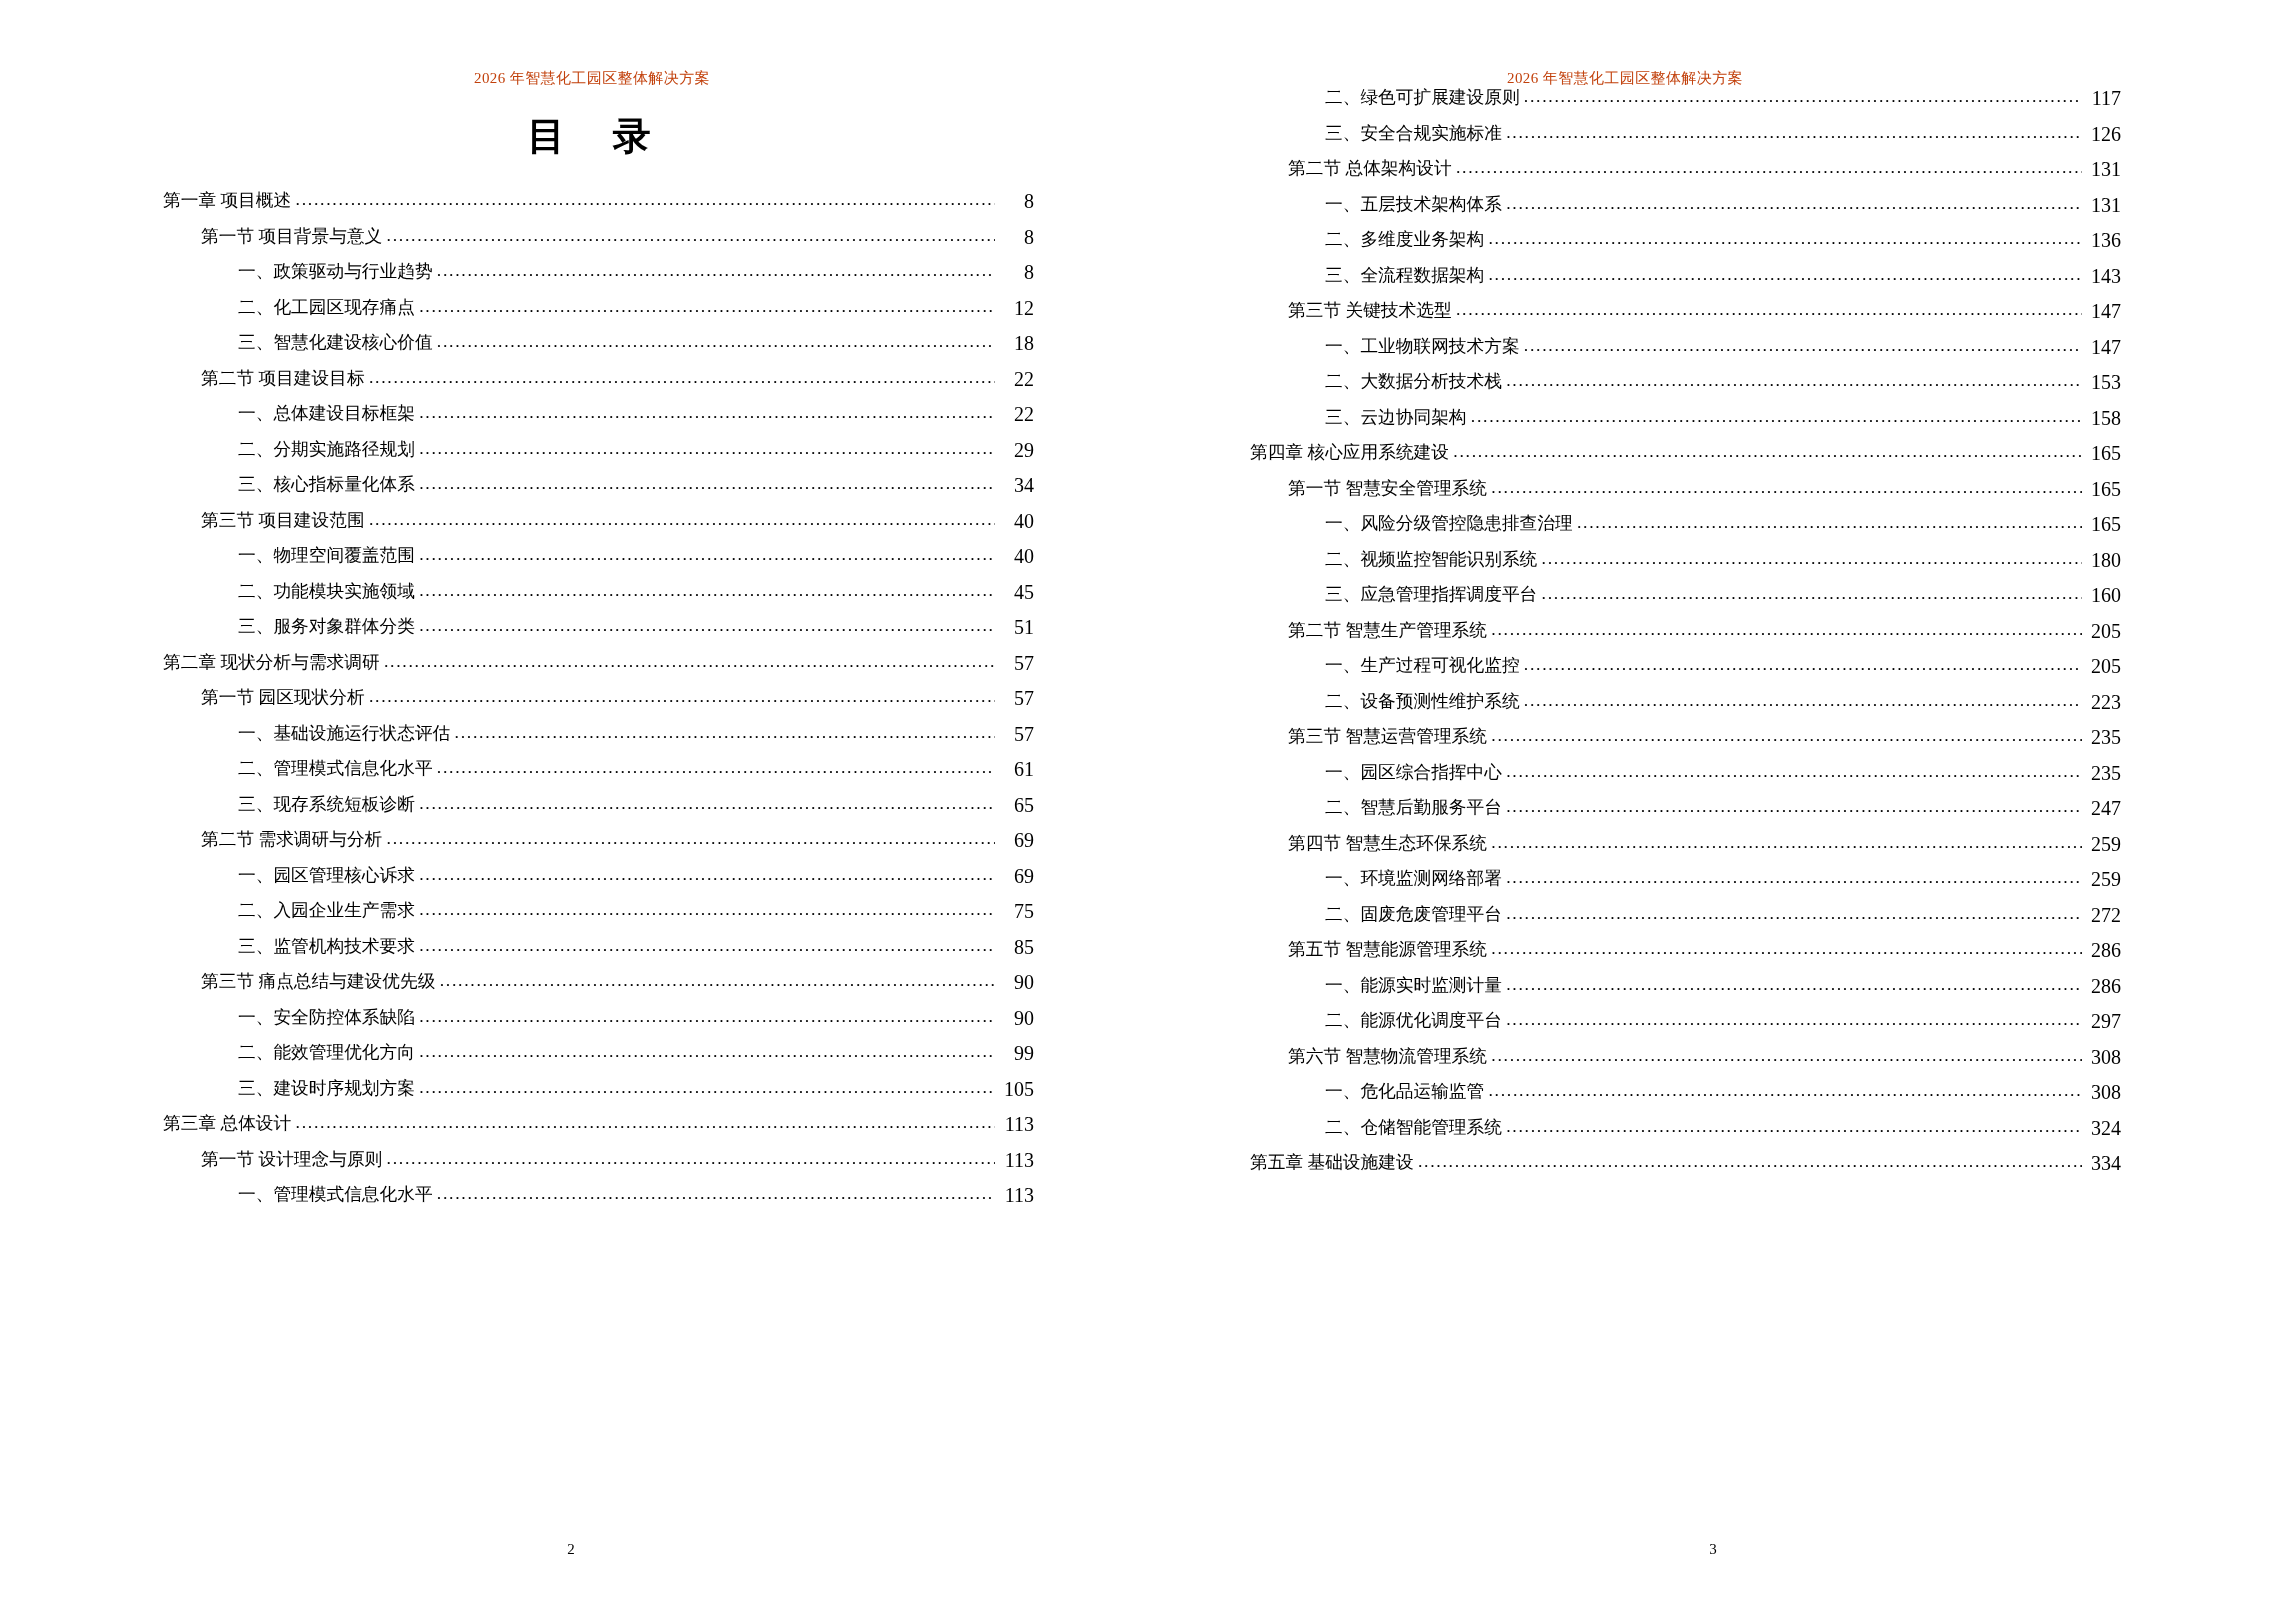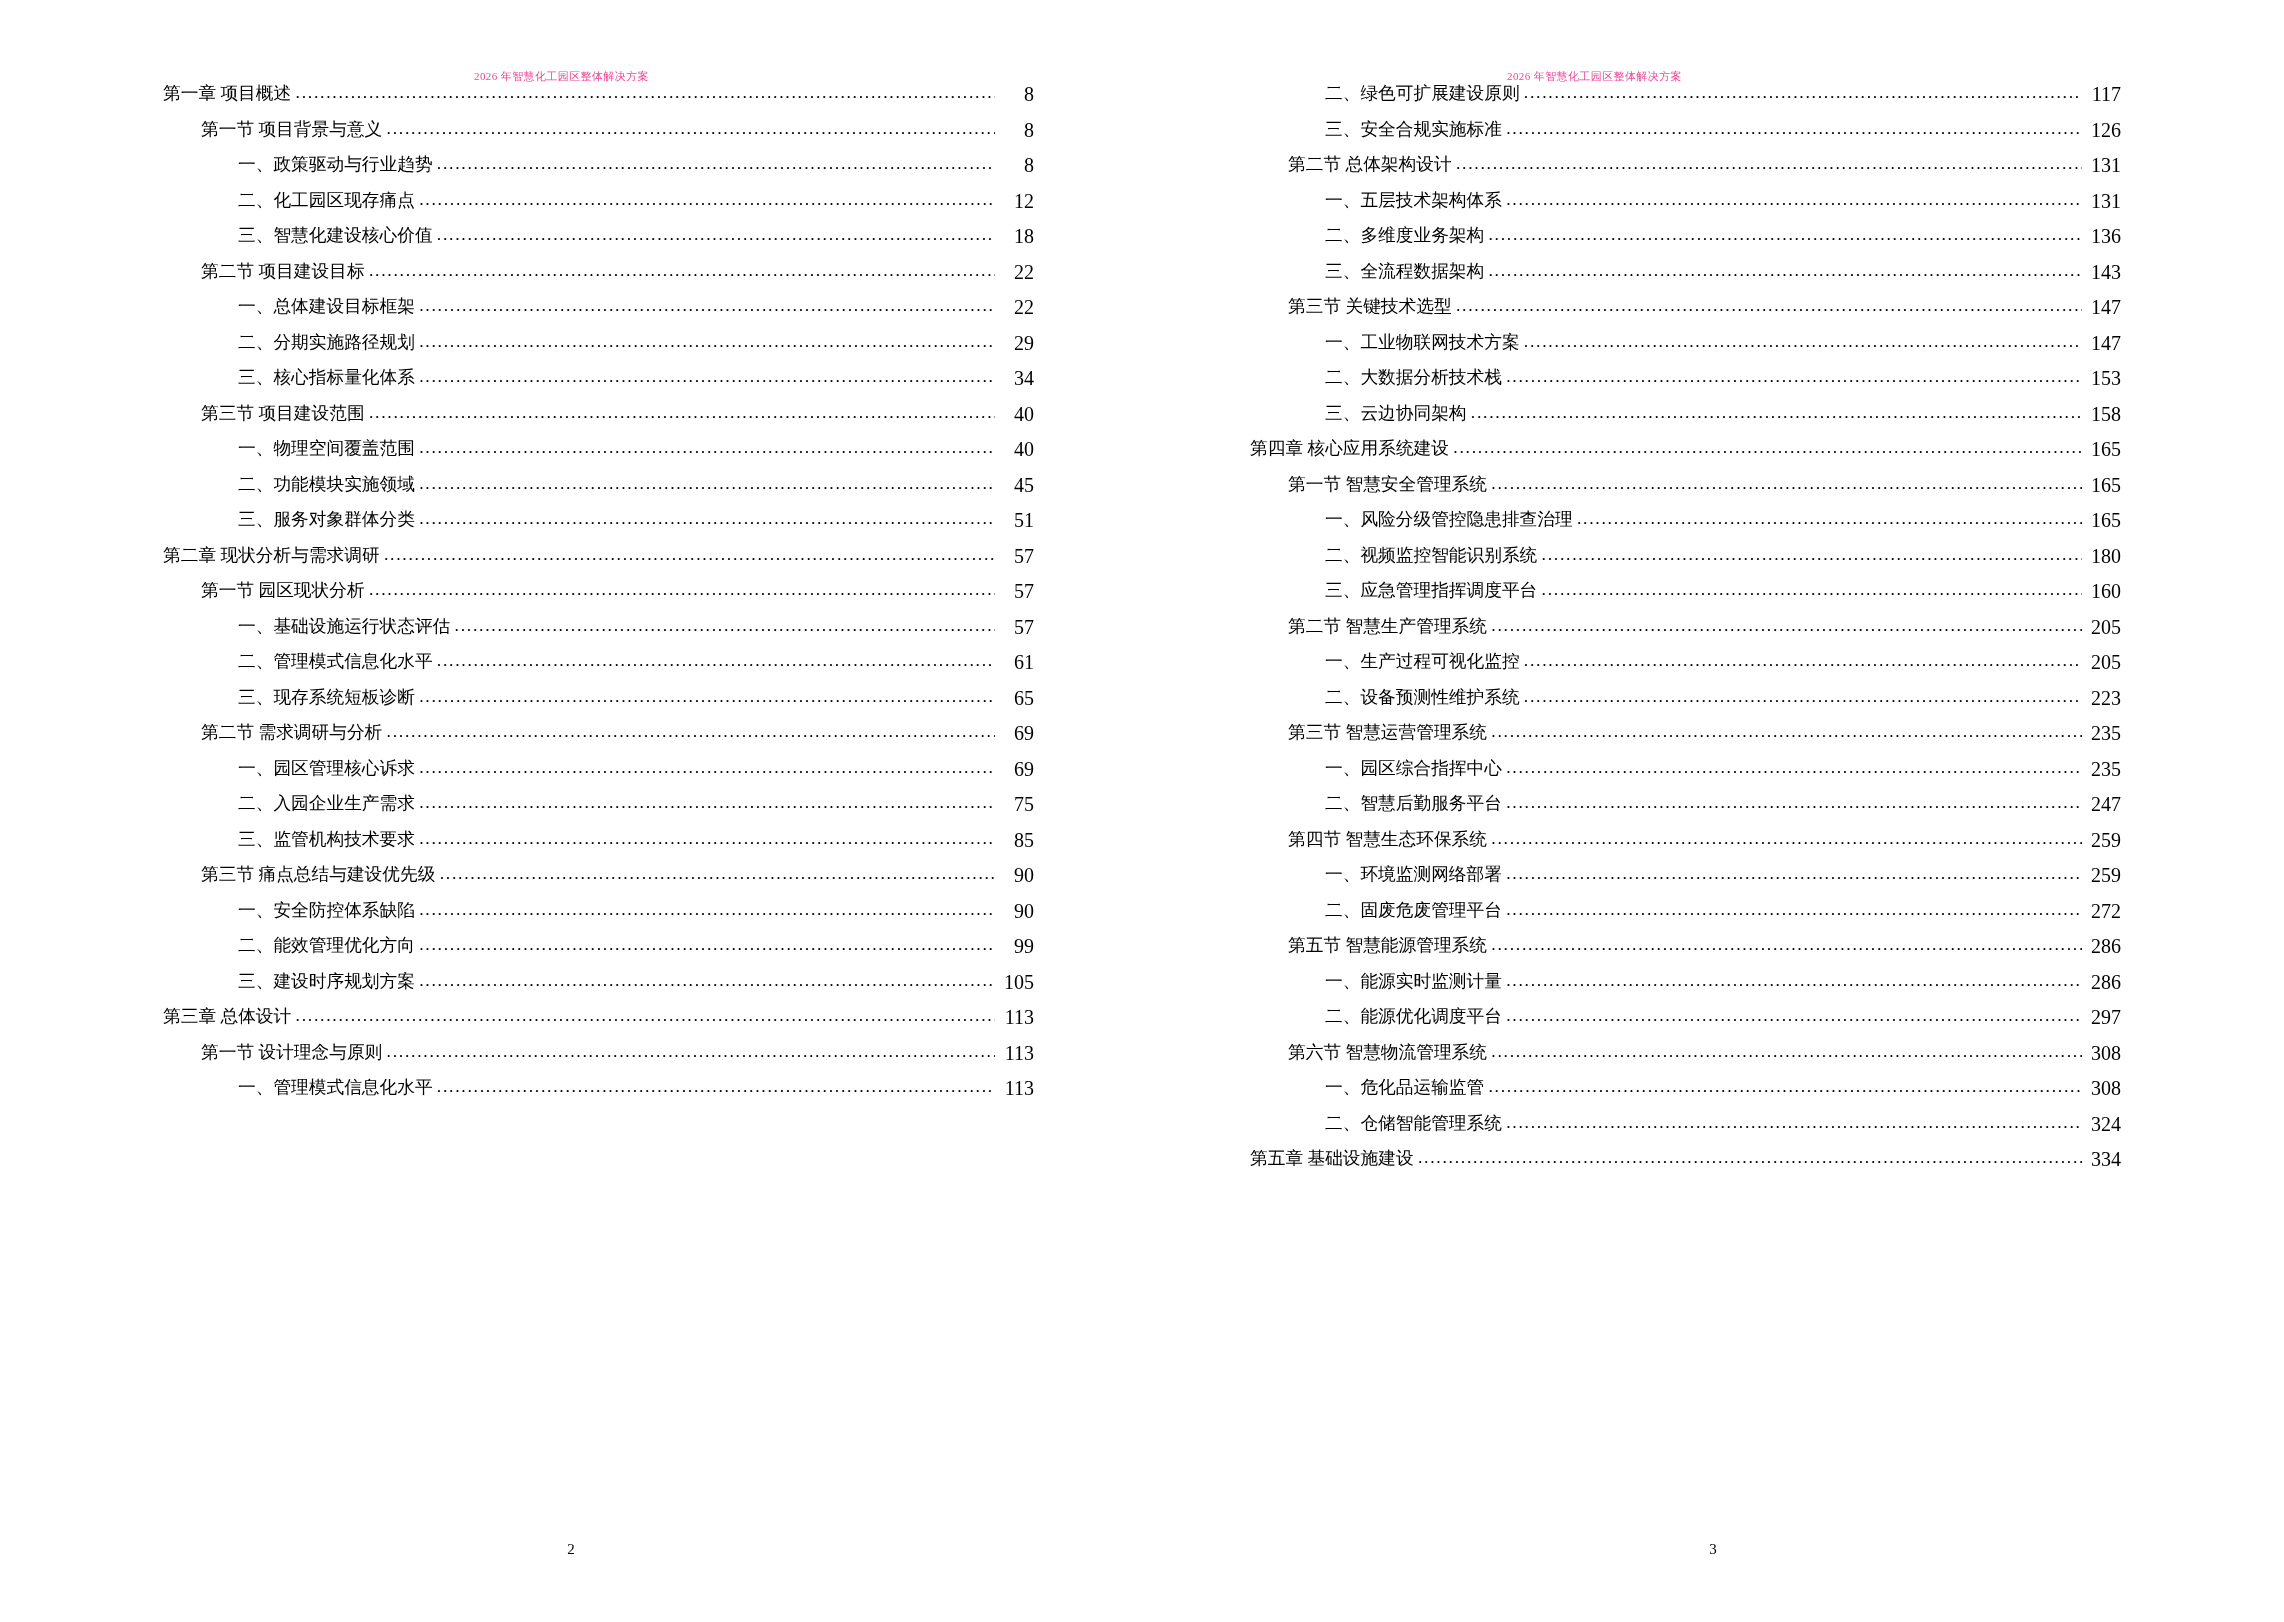--- a/index.html
+++ b/index.html
@@ -28,23 +28,23 @@
     position: relative;
     background: #ffffff;
   }
   .page-left {
     padding: 69px 108px 0 163px;
   }
   .page-right {
     padding: 69px 163px 0 108px;
   }
   .running-head {
-    font-size: 11px;
+    font-size: 15px;
     letter-spacing: 0.4px;
-    color: #ec4899;
+    color: #c2410c;
     margin: 0 0 0 0;
     text-align: left;
     padding-left: 311px;
   }
   .page-right .running-head {
     padding-left: 257px;
   }
   .toc-title {
     text-align: center;
     font-size: 38px;
@@ -101,20 +101,21 @@
   .page-left .folio { padding-right: 54px; }
   .page-right .folio { padding-left: 0px; }
 </style>
 </head>
 <body>
 
 <div class="spread">
 
   <div class="page page-left">
     <div class="running-head">2026 年智慧化工园区整体解决方案</div>
+    <div class="toc-title">目  录</div>
     <ul class="toc-list" id="left-toc">
         <li class="toc-line lvl-1">
           <span class="toc-text">第一章  项目概述</span>
           <span class="toc-dots">...........................................................................................................................................</span>
           <span class="toc-page">8</span>
         </li>
         <li class="toc-line lvl-2">
           <span class="toc-text">第一节  项目背景与意义</span>
           <span class="toc-dots">...........................................................................................................................................</span>
           <span class="toc-page">8</span>

